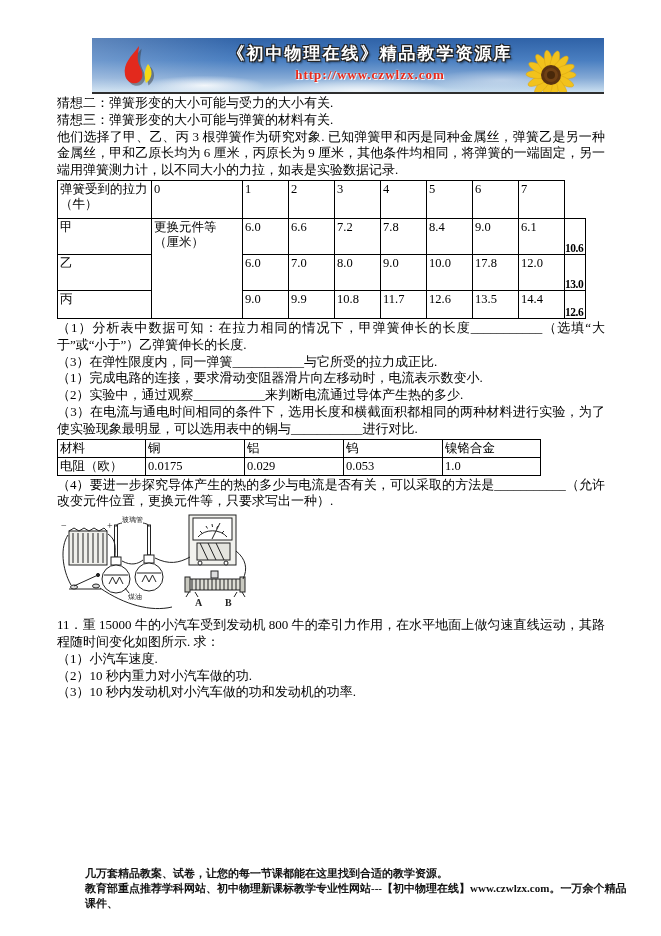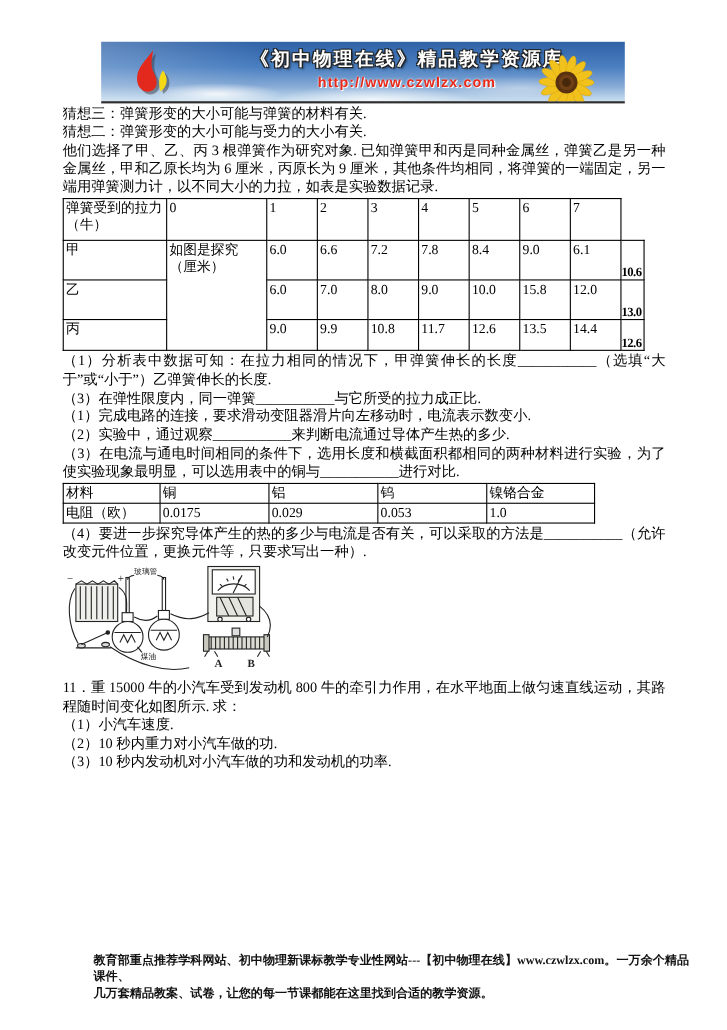--- a/index.html
+++ b/index.html
@@ -13,31 +13,32 @@
   
   .banner{
     position:absolute;left:92px;top:38px;width:476px;height:54px;
     border-bottom:2px solid #2e2e2e;overflow:hidden;
     background:
       linear-gradient(105deg, rgba(255,255,255,.22), rgba(255,255,255,0) 30%),
       radial-gradient(60px 10px at 22% 88%, rgba(255,255,255,.85), rgba(255,255,255,0)),
       radial-gradient(90px 13px at 52% 98%, rgba(255,255,255,.75), rgba(255,255,255,0)),
       radial-gradient(70px 11px at 80% 78%, rgba(255,255,255,.40), rgba(255,255,255,0)),
       linear-gradient(to bottom, #2f62a7 0%, #4a7fc1 42%, #84a9d5 74%, #cadff0 100%);
+    padding-left: 36px;
   }
   .banner-logo{position:absolute;left:26px;top:6px;}
   .banner-text{position:absolute;left:100px;top:4px;width:356px;text-align:center;}
   .banner-title{
     margin:0;font-size:17px;font-weight:bold;color:#fff;letter-spacing:2px;
     text-shadow:1px 1px 0 #222,-1px -1px 0 #222,1px -1px 0 #222,-1px 1px 0 #222,2px 2px 2px rgba(0,0,0,.5);
     white-space:nowrap;
   }
   .banner-url{
     margin:2px 0 0 0;font-size:13px;font-weight:bold;color:#e8291a;
-    font-family:Liberation Sans, sans-serif;
+    font-family:Liberation Serif, serif;
     text-shadow:0 0 2px #fff,1px 1px 0 rgba(255,255,255,.9);letter-spacing:1px;
     white-space:nowrap;
   }
   .sunflower{position:absolute;right:18px;bottom:-6px;}
 
   
   .content{position:absolute;left:57px;top:95px;width:548px;}
   p.line{margin:0;font-size:13px;line-height:16.8px;}
   p.just{text-align:justify;}
 
@@ -108,22 +109,22 @@
         </g>
         <circle r="10" fill="#5a3210"></circle>
         <circle r="7" fill="#744317" opacity="0.8"></circle>
         <circle r="4" fill="#3f2208" opacity="0.8"></circle>
       </g>
     </svg>
   </div>
 
   <div class="content">
 
+    <p class="line">猜想二：弹簧形变的大小可能与受力的大小有关.</p>
     <p class="line">猜想三：弹簧形变的大小可能与弹簧的材料有关.</p>
-    <p class="line">猜想二：弹簧形变的大小可能与受力的大小有关.</p>
     <p class="line just">他们选择了甲、乙、丙 3 根弹簧作为研究对象. 已知弹簧甲和丙是同种金属丝，弹簧乙是另一种金属丝，甲和乙原长均为 6 厘米，丙原长为 9 厘米，其他条件均相同，将弹簧的一端固定，另一端用弹簧测力计，以不同大小的力拉，如表是实验数据记录.</p>
 
     <table class="t1">
       <colgroup>
         <col style="width:94px">
           <col style="width:91px">
         <col style="width:46px">
           <col style="width:46px">
           <col style="width:46px">
           <col style="width:46px">
@@ -140,38 +141,38 @@
         <td>2</td>
         <td>3</td>
         <td>4</td>
         <td>5</td>
         <td>6</td>
         <td>7</td>
         <td class="nb"></td>
       </tr>
       <tr class="r1">
         <td>甲</td>
-        <td rowspan="3">如图是探究（厘米）</td>
+        <td rowspan="3">更换元件等（厘米）</td>
         <td>6.0</td>
         <td>6.6</td>
         <td>7.2</td>
         <td>7.8</td>
         <td>8.4</td>
         <td>9.0</td>
         <td>6.1</td>
         <td class="last">10.6</td>
       </tr>
       <tr class="r2">
         <td>乙</td>
         <td>6.0</td>
         <td>7.0</td>
         <td>8.0</td>
         <td>9.0</td>
         <td>10.0</td>
-        <td>15.8</td>
+        <td>17.8</td>
         <td>12.0</td>
         <td class="last">13.0</td>
       </tr>
       <tr class="r3">
         <td>丙</td>
         <td>9.0</td>
         <td>9.9</td>
         <td>10.8</td>
         <td>11.7</td>
         <td>12.6</td>
@@ -291,17 +292,17 @@
       </svg>
     </div>
 
     <p class="line just">11．重 15000 牛的小汽车受到发动机 800 牛的牵引力作用，在水平地面上做匀速直线运动，其路程随时间变化如图所示. 求：</p>
     <p class="line">（1）小汽车速度.</p>
     <p class="line">（2）10 秒内重力对小汽车做的功.</p>
     <p class="line">（3）10 秒内发动机对小汽车做的功和发动机的功率.</p>
   </div>
 
   <div class="footer">
+    <p>几万套精品教案、试卷，让您的每一节课都能在这里找到合适的教学资源。</p>
     <p>教育部重点推荐学科网站、初中物理新课标教学专业性网站---【初中物理在线】www.czwlzx.com。一万余个精品课件、</p>
-    <p>几万套精品教案、试卷，让您的每一节课都能在这里找到合适的教学资源。</p>
   </div>
 
 </div>
 
 </body></html>

